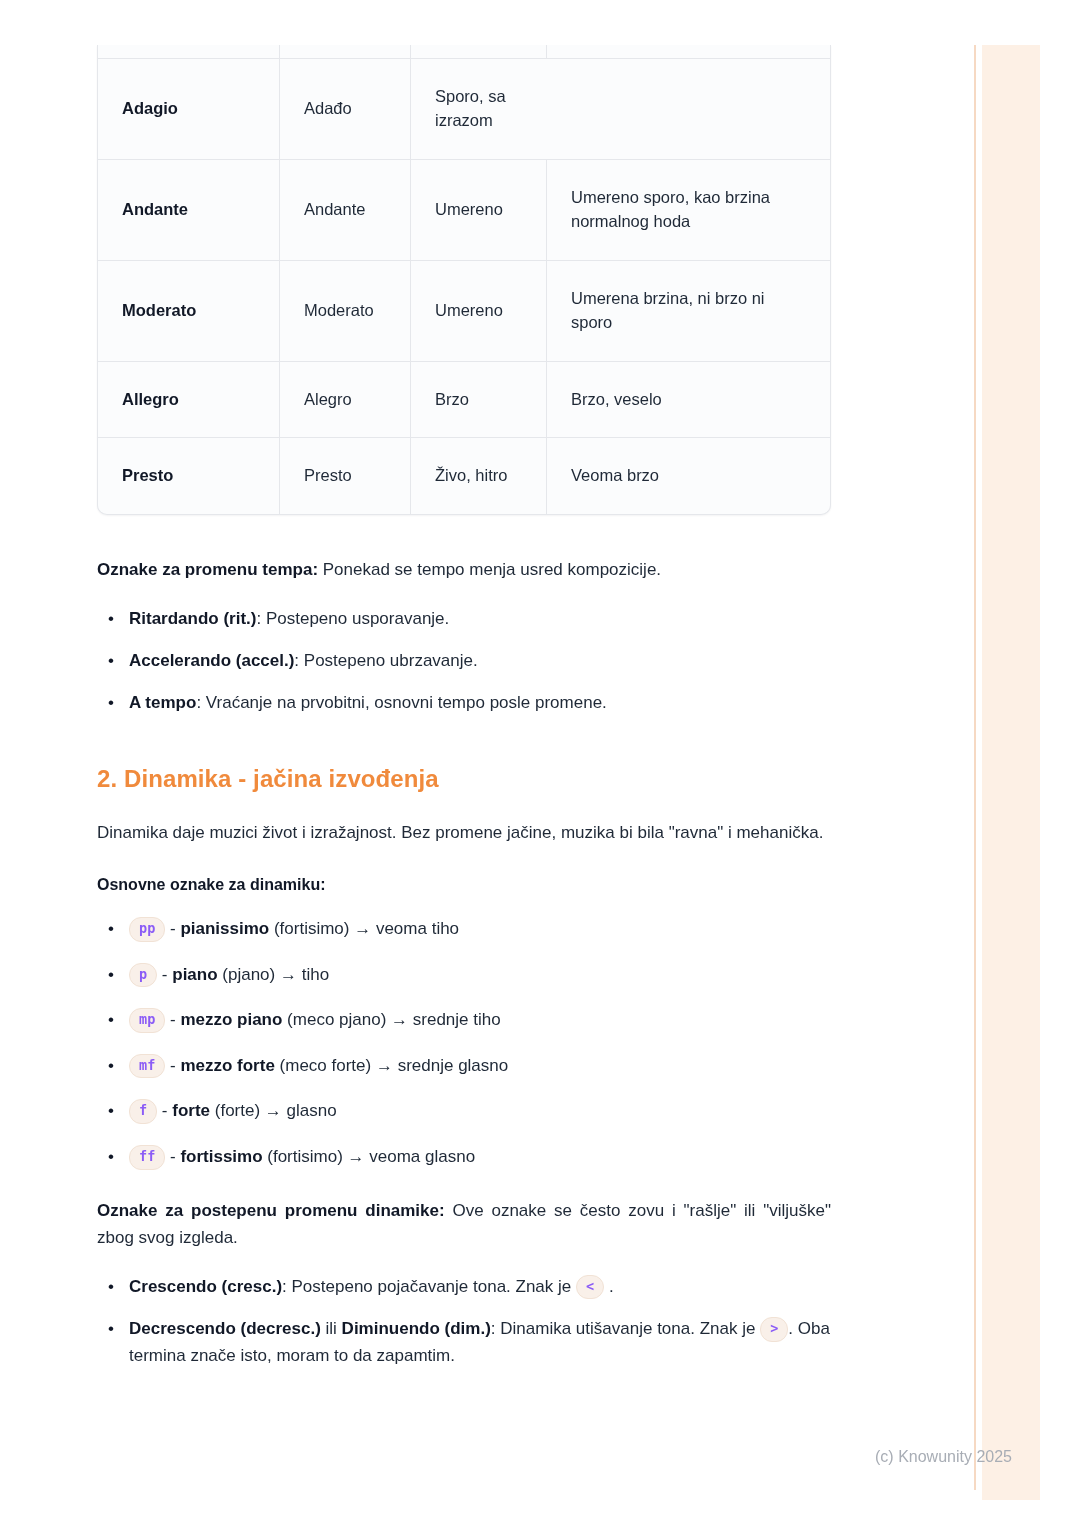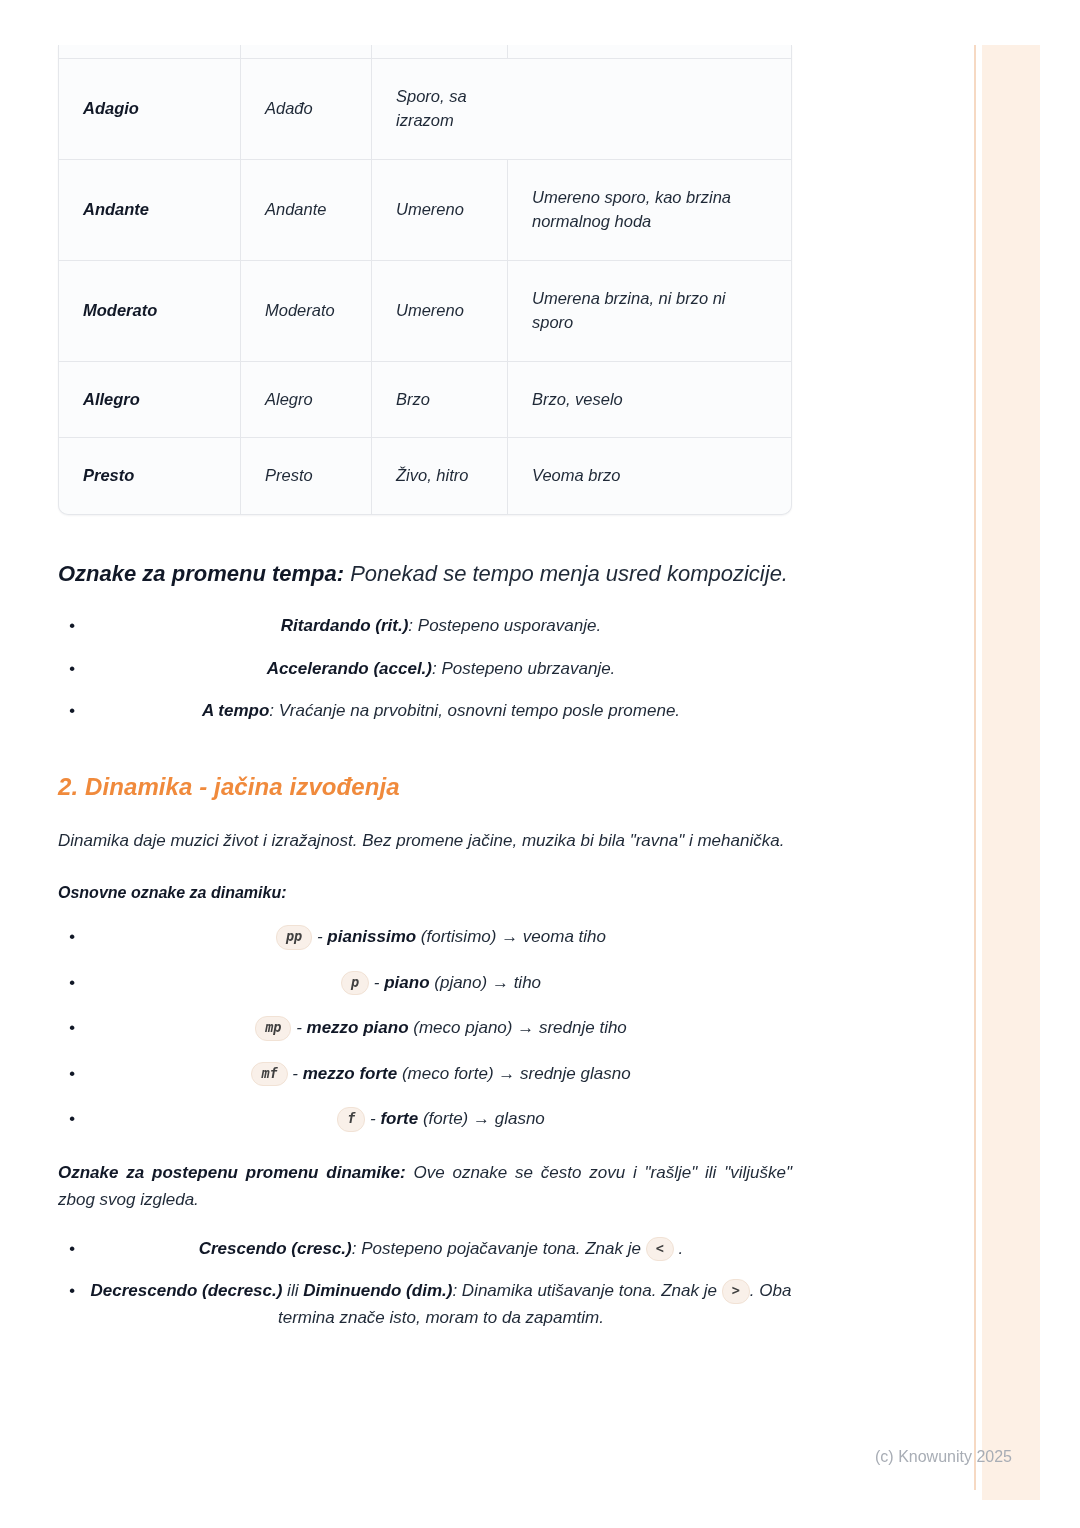--- a/index.html
+++ b/index.html
@@ -9,60 +9,60 @@
     font-family:"Liberation Sans", sans-serif;
     color:#1f2937;
     position:relative;
     overflow:hidden;
   }
 
   
   .side-line { position:absolute; top:45px; bottom:38px; left:974px; width:2px; background:#f6d9c3; }
   .side-strip { position:absolute; top:45px; bottom:28px; left:982px; width:58px; background:#fdf0e5; }
 
-  .content { width:734px; margin-left:58px; padding-top:45px; position:relative; z-index:2;font-style:italic; }
+  .content { width:734px; margin-left:97px; padding-top:45px; position:relative; z-index:2; }
 
   
   .ttable {
     border:1px solid #e5e7eb; border-top:none;
     border-radius:0 0 10px 10px;
     background:#fbfcfd;
     overflow:hidden;
     box-shadow:0 1px 2px rgba(16,24,40,0.05);
   }
   .trow { display:grid; grid-template-columns:181px 131px 136px 286px; border-top:1px solid #e5e7eb; }
   .trow.cut { border-top:none; }
   .tcell {
     padding:26px 24px; display:flex; align-items:center;
     font-size:16.5px; line-height:1.45; border-left:1px solid #e5e7eb; color:#1f2937;
   }
   .tcell:first-child { border-left:none; }
   .tcell.term { font-weight:bold; color:#111827; }
   .cutcell { height:13px; padding:0; }
 
   
-  .lead { font-size:22px; line-height:1.55; margin-top:42px; }
+  .lead { font-size:17px; line-height:1.55; margin-top:42px; }
   .lead strong, .bullet strong, .bold-lead, .para strong { color:#111827; }
   .bullets { margin-top:22px; }
-  .bullet { position:relative; padding-left:32px; margin-top:16px; font-size:17px; line-height:1.55;text-align:center; }
+  .bullet { position:relative; padding-left:32px; margin-top:16px; font-size:17px; line-height:1.55; }
   .bullet::before { content:"•"; position:absolute; left:11px; top:0; color:#111827; font-size:17px; }
 
   h2.section-heading { margin-top:48px; font-size:24px; font-weight:bold; color:#f08a3c; letter-spacing:0.1px; }
 
   .para { font-size:17px; line-height:1.62; margin-top:26px; }
   .just { text-align:justify; }
   .bold-lead { margin-top:30px; font-size:16px; font-weight:bold; }
 
   .dyn .bullet { margin-top:19px; }
 
   .code {
     display:inline-block;
     font-family:"DejaVu Sans Mono", monospace;
     font-size:13.5px; font-weight:bold;
-    color:#404040;
+    color:#8b5cf6;
     background:#f9f0e9;
     border:1px solid #f1e2d5;
     border-radius:12px;
     padding:2px 9px 3px 9px;
     position:relative; top:-1px;
     line-height:1.3;
   }
 
   .footer {
     position:absolute; right:68px; bottom:62px;
@@ -133,20 +133,21 @@
   <p class="para just">Dinamika daje muzici život i izražajnost. Bez promene jačine, muzika bi bila "ravna" i mehanička.</p>
 
   <p class="bold-lead">Osnovne oznake za dinamiku:</p>
 
   <div class="bullets dyn">
     <div class="bullet"><span class="code">pp</span><span> - </span><strong>pianissimo</strong><span> (fortisimo) → veoma tiho</span></div>
     <div class="bullet"><span class="code">p</span><span> - </span><strong>piano</strong><span> (pjano) → tiho</span></div>
     <div class="bullet"><span class="code">mp</span><span> - </span><strong>mezzo piano</strong><span> (meco pjano) → srednje tiho</span></div>
     <div class="bullet"><span class="code">mf</span><span> - </span><strong>mezzo forte</strong><span> (meco forte) → srednje glasno</span></div>
     <div class="bullet"><span class="code">f</span><span> - </span><strong>forte</strong><span> (forte) → glasno</span></div>
+    <div class="bullet"><span class="code">ff</span><span> - </span><strong>fortissimo</strong><span> (fortisimo) → veoma glasno</span></div>
   </div>
 
   <p class="para just"><strong>Oznake za postepenu promenu dinamike:</strong><span> Ove oznake se često zovu i "rašlje" ili "viljuške" zbog svog izgleda.</span></p>
 
   <div class="bullets">
     <div class="bullet"><strong>Crescendo (cresc.)</strong><span>: Postepeno pojačavanje tona. Znak je </span><span class="code">&lt;</span><span> .</span></div>
     <div class="bullet"><strong>Decrescendo (decresc.)</strong><span> ili </span><strong>Diminuendo (dim.)</strong><span>: Dinamika utišavanje tona. Znak je </span><span class="code">&gt;</span><span>. Oba termina znače isto, moram to da zapamtim.</span></div>
   </div>
 
 </div>

